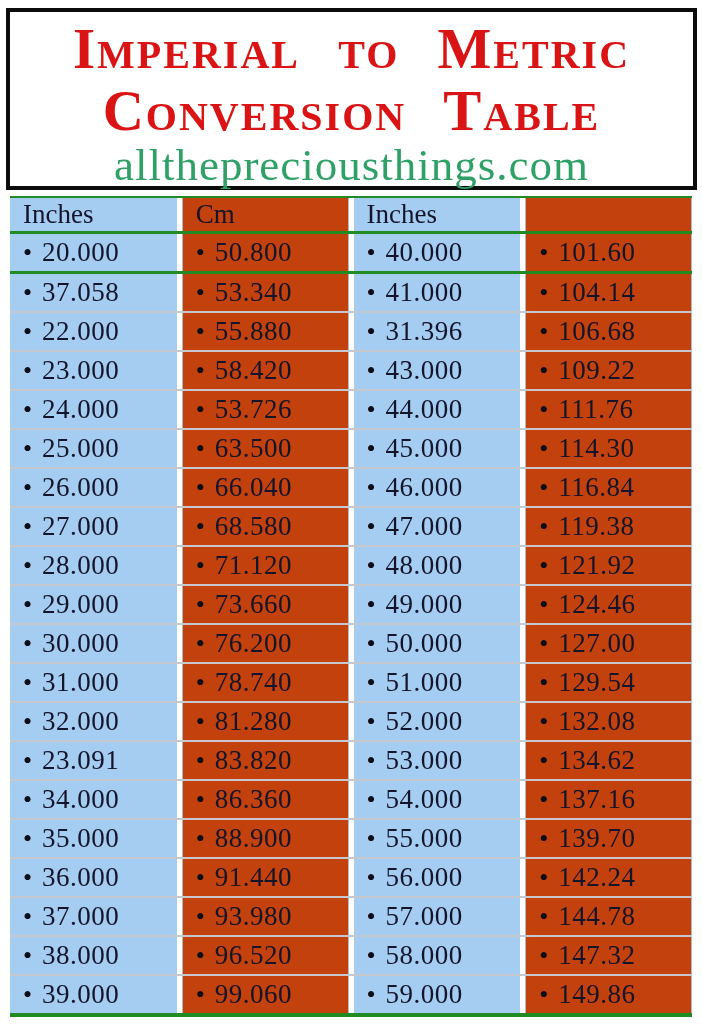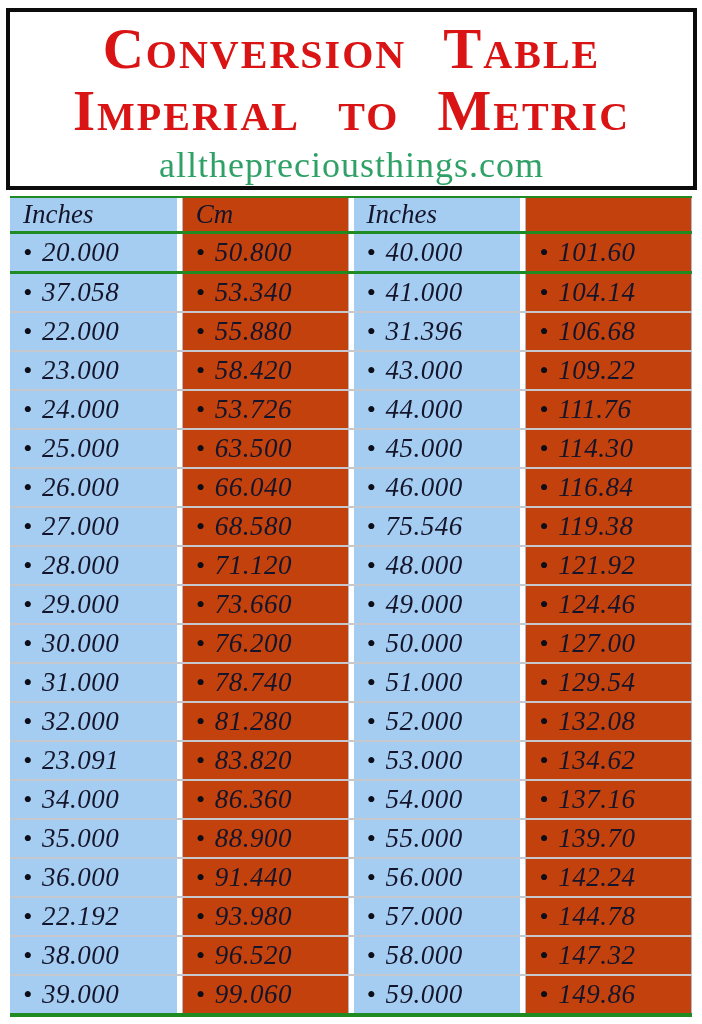--- a/index.html
+++ b/index.html
@@ -32,31 +32,30 @@
   .title {
     font-variant: small-caps;
     font-weight: bold;
     font-size: 57px;
     line-height: 62px;
     letter-spacing: 2px;
     word-spacing: 22px;
     color: var(--red);
   }
   .website {
-    font-size: 36px;
+    font-size: 45px;
     line-height: 46px;
     color: var(--url-green);
     letter-spacing: 1px;
   }
 
   
   .table {
     margin: 6px 10px 0 10px;
     border-top: 2px solid var(--green);
-    font-style: italic;
   }
   .row {
     display: grid;
     grid-template-columns: 1fr 1fr 1fr 1fr;
     column-gap: 5px;
     background: #ffffff;
   }
   .header-row .cell { min-height: 33px; }
   .data-row { border-top: 2px solid var(--gray); }
   .data-row.green-top { border-top: 3px solid var(--green); }
@@ -84,22 +83,22 @@
     line-height: 1;
   }
   .val { letter-spacing: 0.5px; }
 </style>
 </head>
 <body>
 
 <div class="page">
 
   <div class="header-box">
+    <div class="title">Imperial to Metric</div>
     <div class="title">Conversion Table</div>
-    <div class="title">Imperial to Metric</div>
     <div class="website">allthepreciousthings.com</div>
   </div>
 
   <div class="table">
     <div class="row header-row">
       <div class="cell blue hcell">Inches</div>
       <div class="cell white hcell">Cm</div>
       <div class="cell blue hcell">Inches</div>
       <div class="cell white hcell"></div>
     </div>
@@ -234,21 +233,21 @@
           <div class="cell blue">
             <span class="bullet">•</span>
             <span class="val">27.000</span>
           </div>
           <div class="cell white">
             <span class="bullet">•</span>
             <span class="val">68.580</span>
           </div>
           <div class="cell blue">
             <span class="bullet">•</span>
-            <span class="val">75.546</span>
+            <span class="val">47.000</span>
           </div>
           <div class="cell white">
             <span class="bullet">•</span>
             <span class="val">119.38</span>
           </div>
         </div>
         <div class="row data-row">
           <div class="cell blue">
             <span class="bullet">•</span>
             <span class="val">28.000</span>
@@ -406,21 +405,21 @@
             <span class="val">56.000</span>
           </div>
           <div class="cell white">
             <span class="bullet">•</span>
             <span class="val">142.24</span>
           </div>
         </div>
         <div class="row data-row">
           <div class="cell blue">
             <span class="bullet">•</span>
-            <span class="val">22.192</span>
+            <span class="val">37.000</span>
           </div>
           <div class="cell white">
             <span class="bullet">•</span>
             <span class="val">93.980</span>
           </div>
           <div class="cell blue">
             <span class="bullet">•</span>
             <span class="val">57.000</span>
           </div>
           <div class="cell white">

